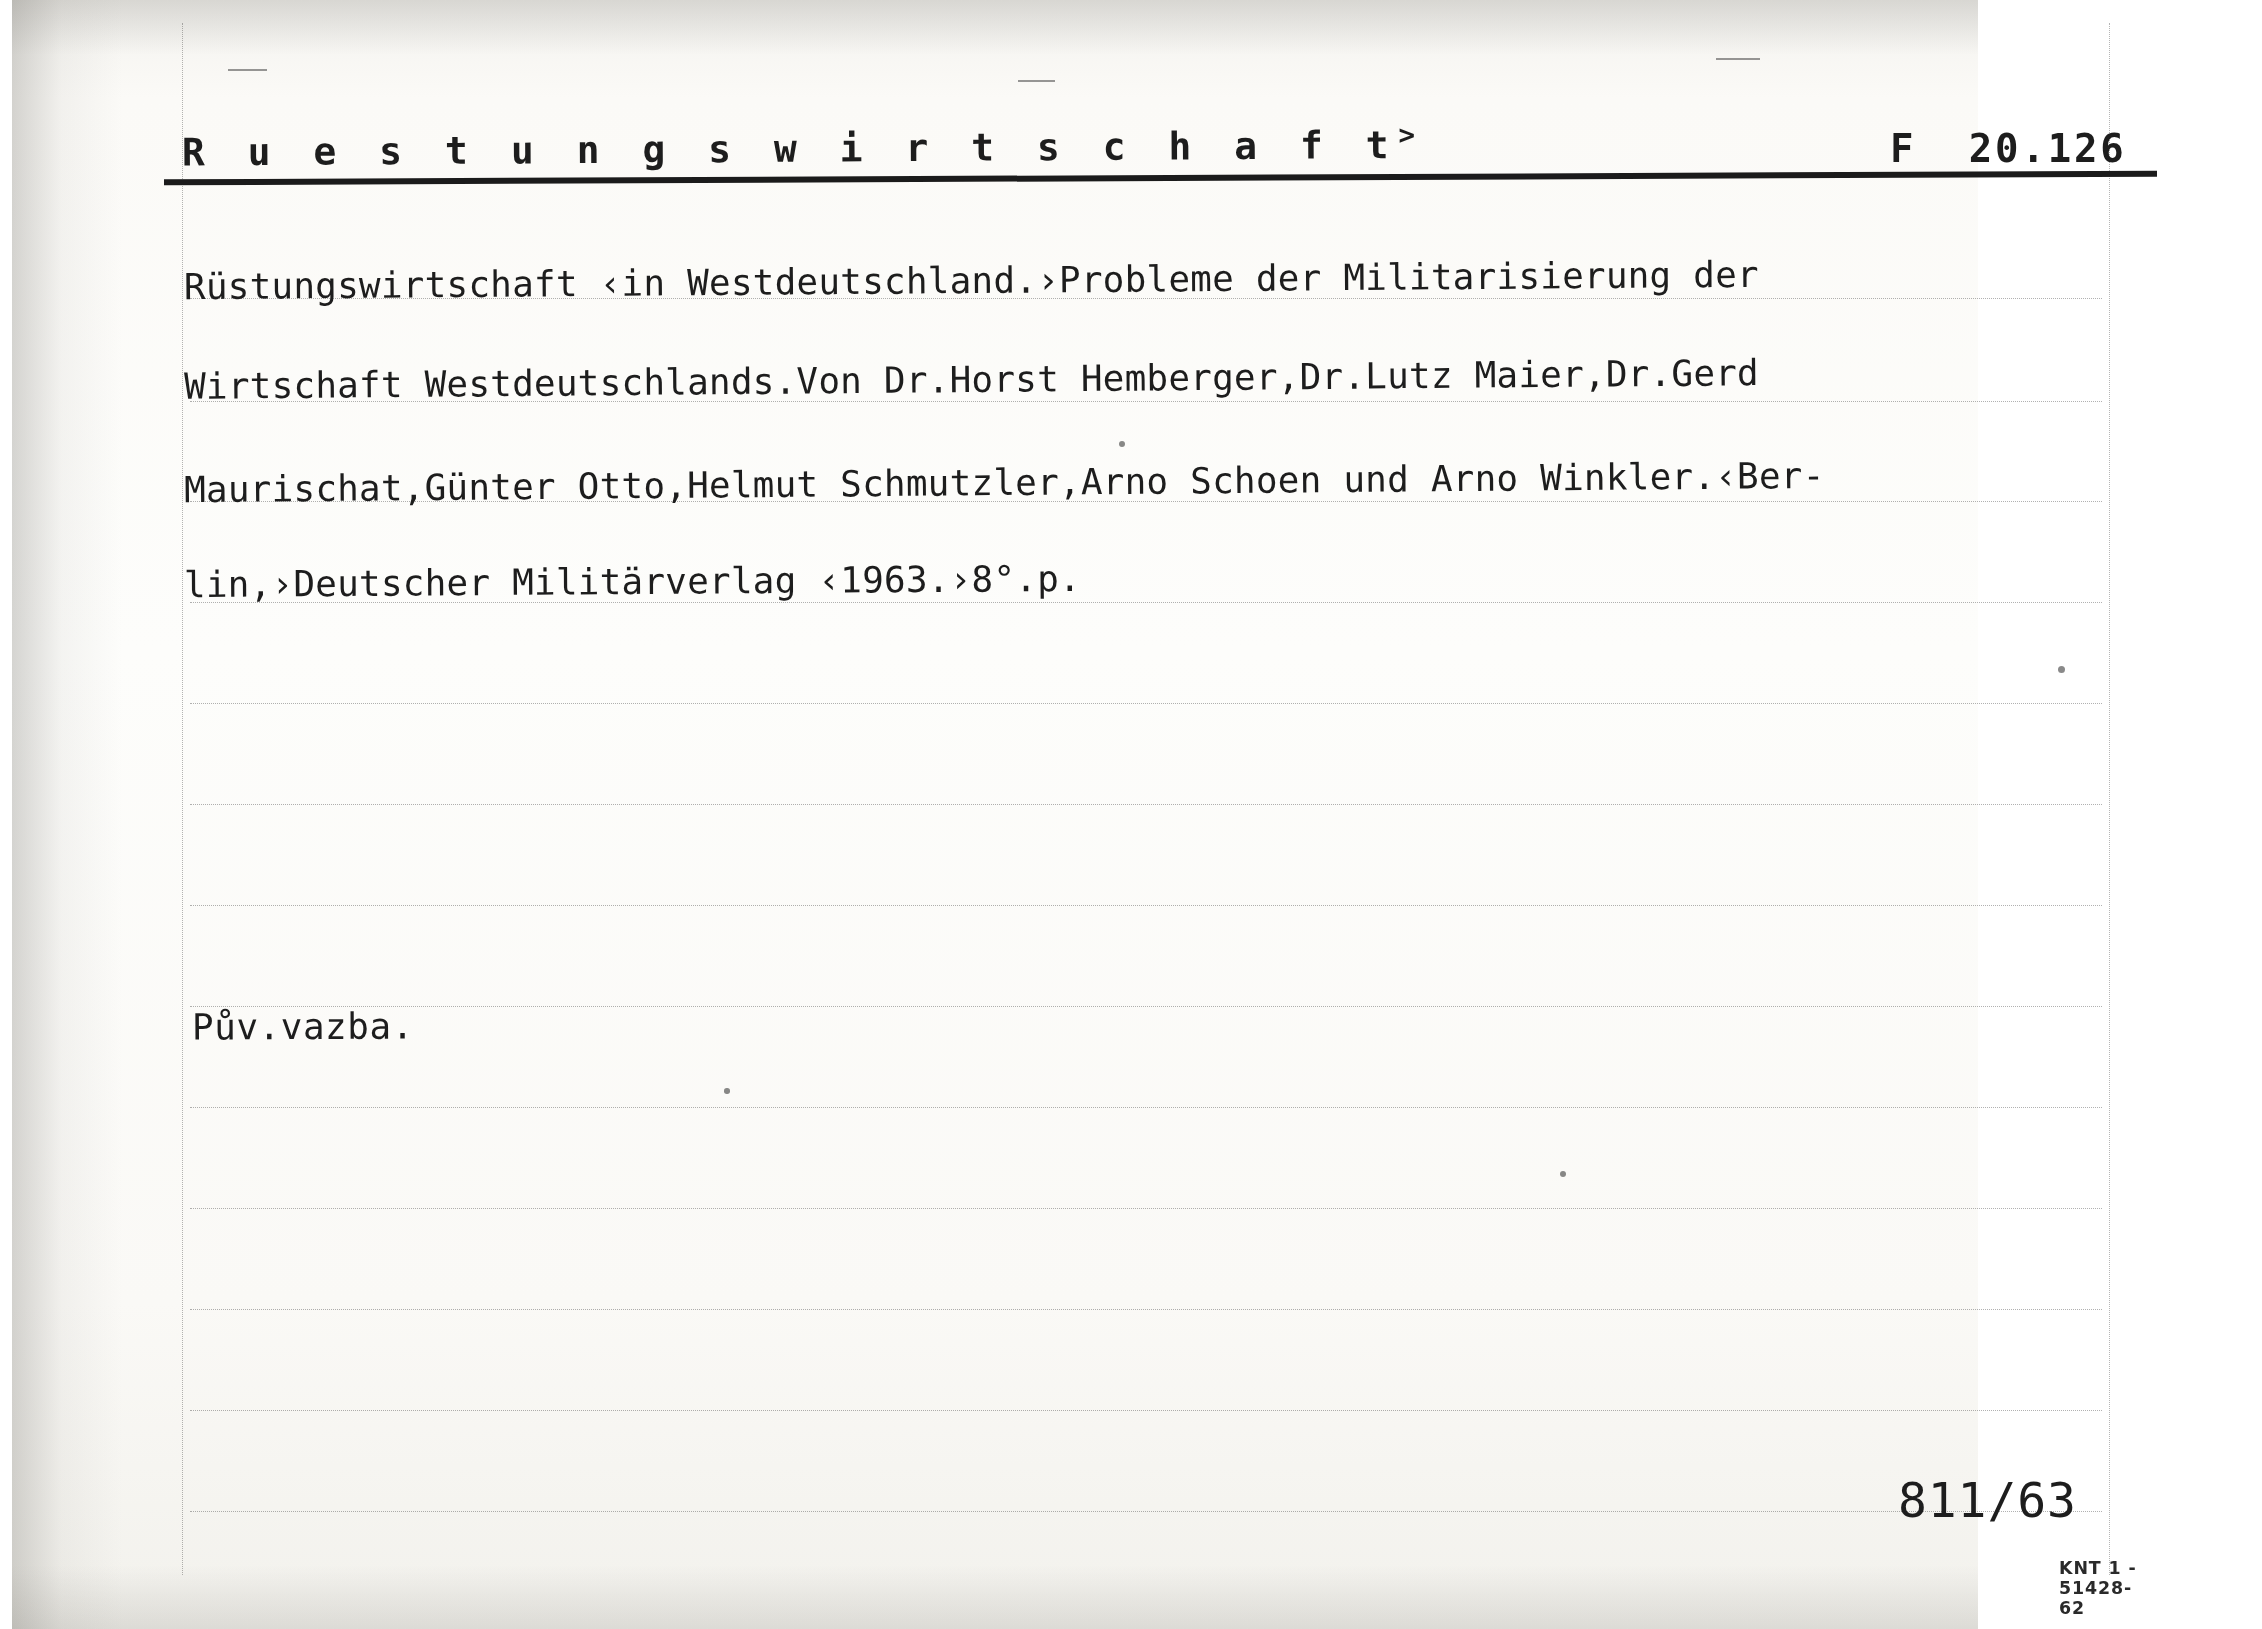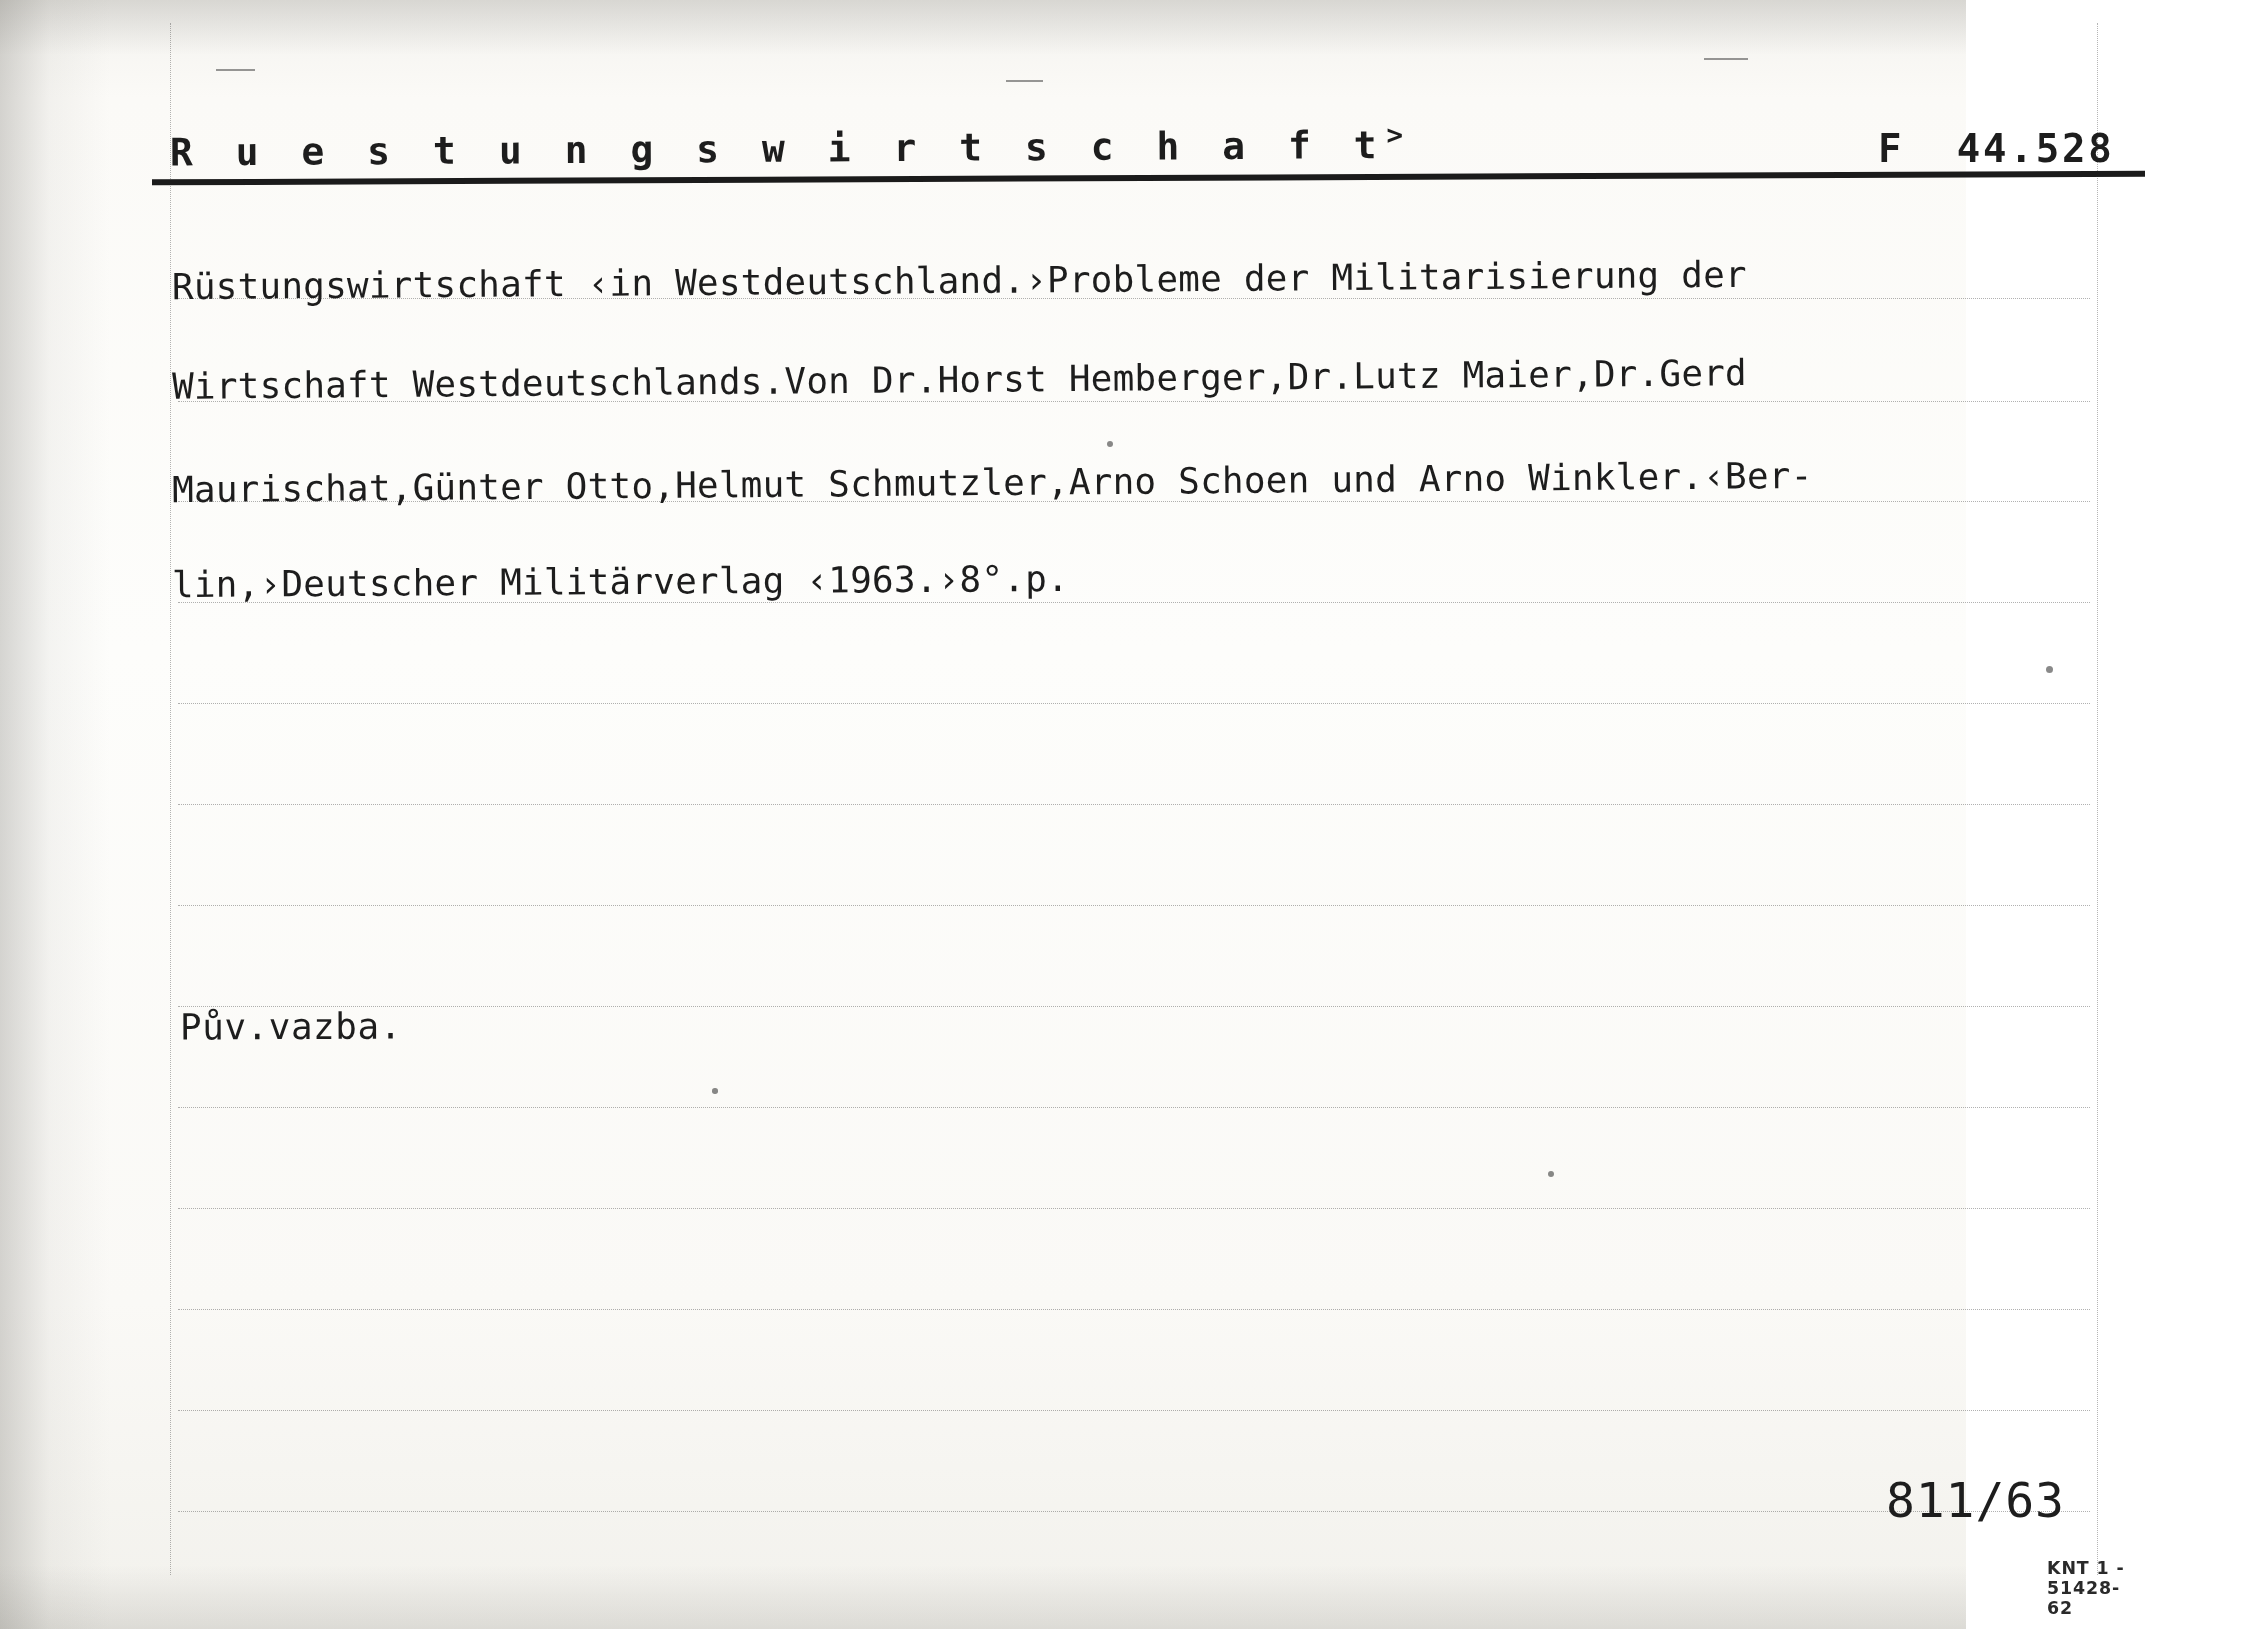--- a/index.html
+++ b/index.html
@@ -11,21 +11,21 @@
     width: 2263px;
     height: 1629px;
     position: relative;
     overflow: hidden;
     font-family: "DejaVu Sans Mono", monospace;
   }
 
   
   .card-scan {
     position: absolute;
-    left: 0; top: 0;
+    left: 12px; top: 0;
     width: 1966px;
     height: 1629px;
     background:
       linear-gradient(180deg, #f3f2ee 0%, #fbfaf7 6%, #fdfdfb 40%, #faf9f6 80%, #f2f1ec 100%);
     text-decoration: underline;
   }
   .edge-shade-left {
     position: absolute;
     left: 0; top: 0;
     width: 110px; height: 100%;
@@ -193,21 +193,21 @@
     <div class="hrule" style="top:1084px;"></div>
     <div class="hrule" style="top:1185px;"></div>
     <div class="hrule" style="top:1286px;"></div>
     <div class="hrule" style="top:1387px;"></div>
     <div class="hrule" style="top:1488px;"></div>
 
     <div class="header-rule"></div>
 
     <div class="heading ink"><span>R u e s t u n g s w i r t s c h a f t</span><span class="caret">&gt;</span></div>
 
-    <div class="callnum ink">F  44.528</div>
+    <div class="callnum ink">F  20.126</div>
 
     <div class="body-line ink l1">Rüstungswirtschaft ‹in Westdeutschland.›Probleme der Militarisierung der</div>
     <div class="body-line ink l2">Wirtschaft Westdeutschlands.Von Dr.Horst Hemberger,Dr.Lutz Maier,Dr.Gerd</div>
     <div class="body-line ink l3">Maurischat,Günter Otto,Helmut Schmutzler,Arno Schoen und Arno Winkler.‹Ber-</div>
     <div class="body-line ink l4">lin,›Deutscher Militärverlag ‹1963.›8°.p.</div>
 
     <div class="note ink">Pův.vazba.</div>
 
     <div class="bottom-num ink">811/63</div>
 

